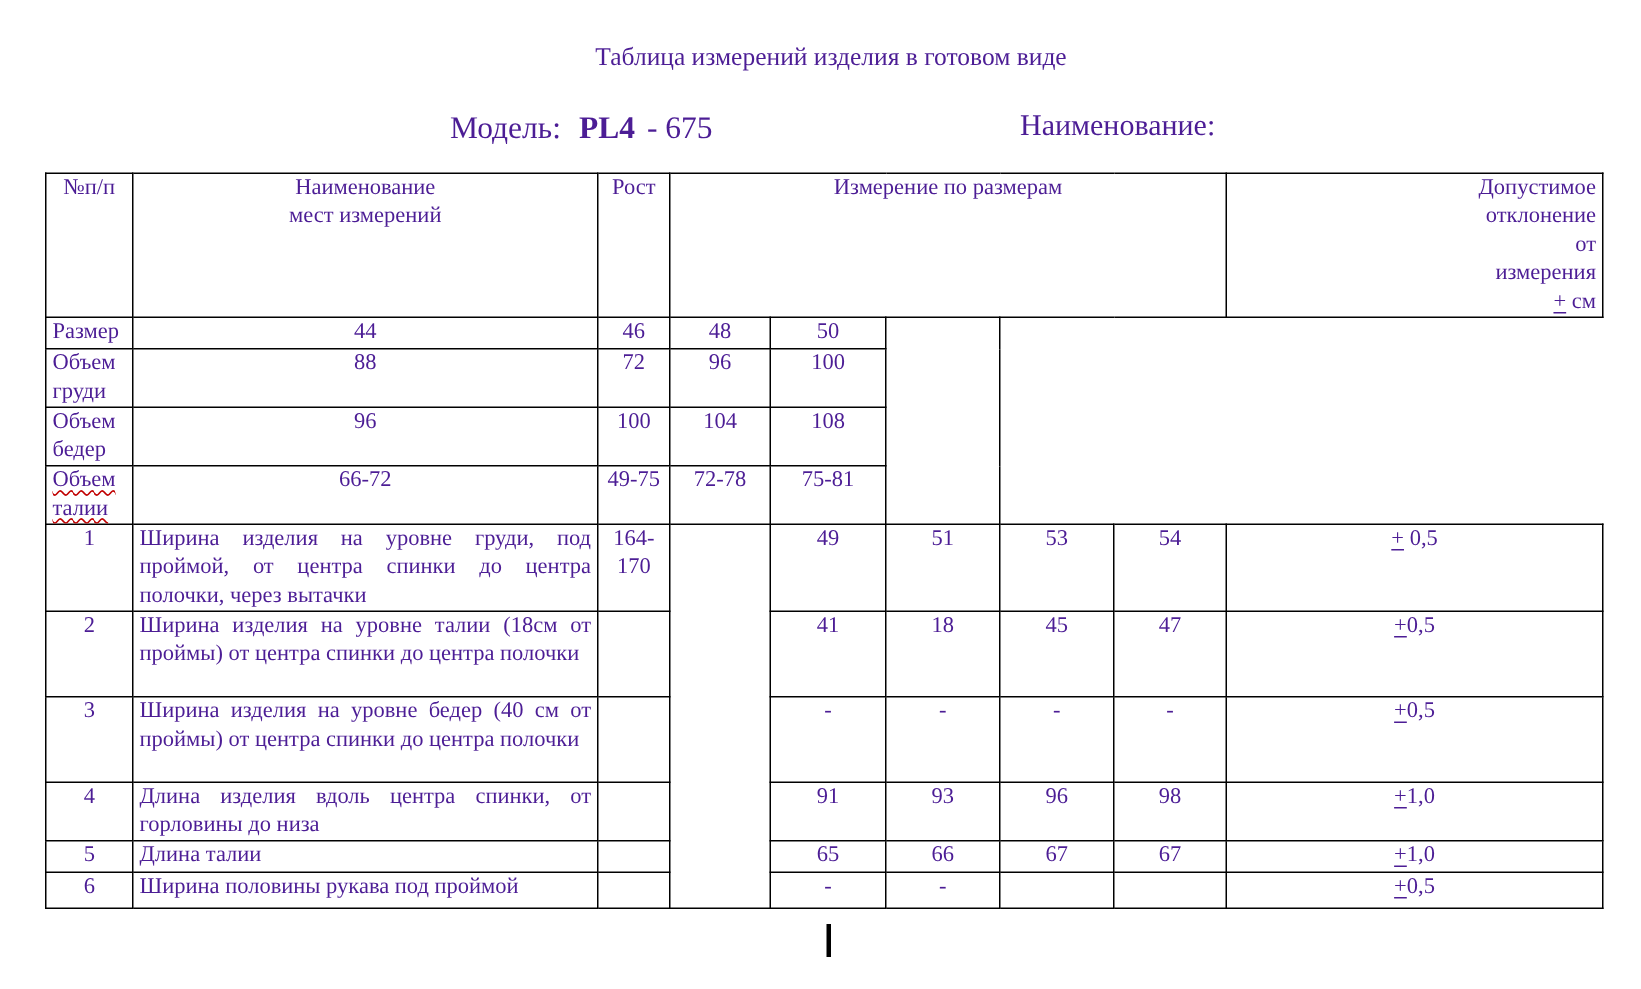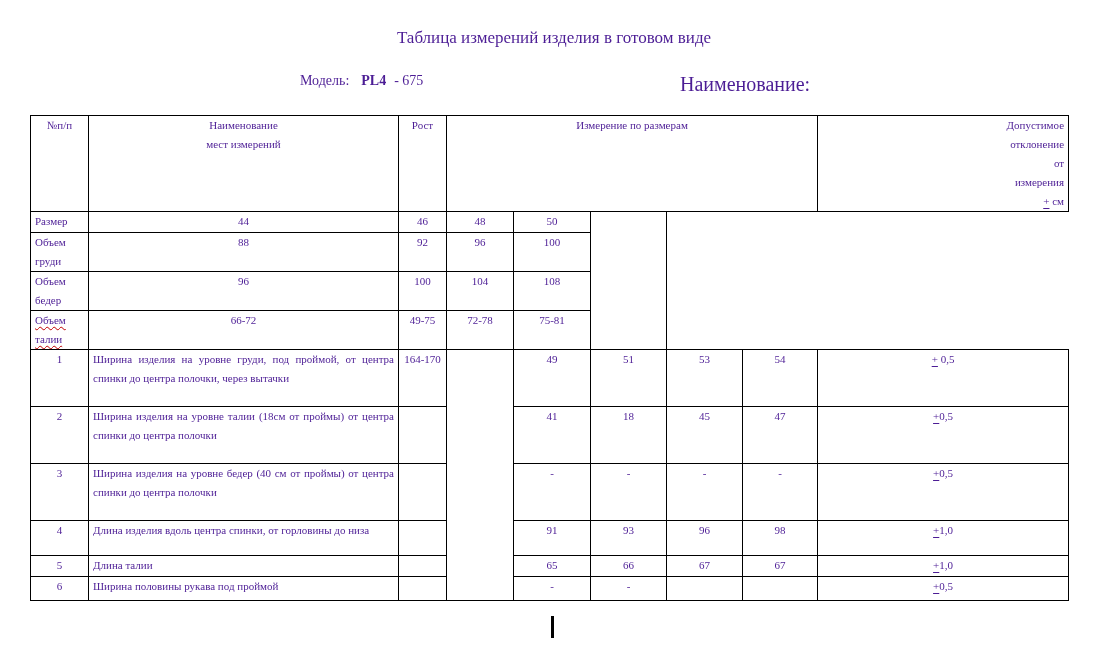--- a/index.html
+++ b/index.html
@@ -5,29 +5,29 @@
   html,body { margin:0; padding:0; background:#fff; }
   .page {
     position:relative; width:1094px; height:659px; background:#ffffff;
     font-family:"Liberation Serif","DejaVu Serif",serif; color:#4c1d95;
     overflow:hidden;
   }
   .doc-title {
     position:absolute; top:28px; left:0; width:1108px;
     text-align:center; font-size:17px;
   }
-  .model-line { position:absolute; top:73px; left:300px; font-size:14px; }
+  .model-line { position:absolute; top:73px; left:300px; font-size:21px; }
   .model-code { font-weight:bold; margin-left:12px; }
   .model-rest { margin-left:8px; }
   .name-label { position:absolute; top:73px; left:680px; font-size:20px; }
 
   table.meas {
     position:absolute; left:30px; top:115px;
     border-collapse:collapse; table-layout:fixed; width:1039px;
-    font-size:11px; line-height:19px;
+    font-size:15px; line-height:19px;
   }
   table.meas td {
     border:1px solid #000; padding:0 4px; vertical-align:top;
     overflow:hidden;
   }
   .pre { white-space:pre-line; }
   .c-center { text-align:center; }
   .c-left { text-align:left; padding-left:5px; }
   .c-just { text-align:justify; padding:0 5px; }
   .dev-h { text-align:right; padding-left:5px; }
@@ -83,21 +83,21 @@
           <td class="c-center">44</td>
           <td class="c-center">46</td>
           <td class="c-center">48</td>
           <td class="c-center">50</td>
           <td rowspan="4"></td>
         </tr>
         <tr style="height: 38px;">
           <td class="c-left"><span class="pre">Объем
 груди</span></td>
           <td class="c-center">88</td>
-          <td class="c-center">92</td>
+          <td class="c-center">72</td>
           <td class="c-center">96</td>
           <td class="c-center">100</td>
         </tr>
         <tr style="height: 38px;">
           <td class="c-left"><span class="pre">Объем
 бедер</span></td>
           <td class="c-center">96</td>
           <td class="c-center">100</td>
           <td class="c-center">104</td>
           <td class="c-center">108</td>

